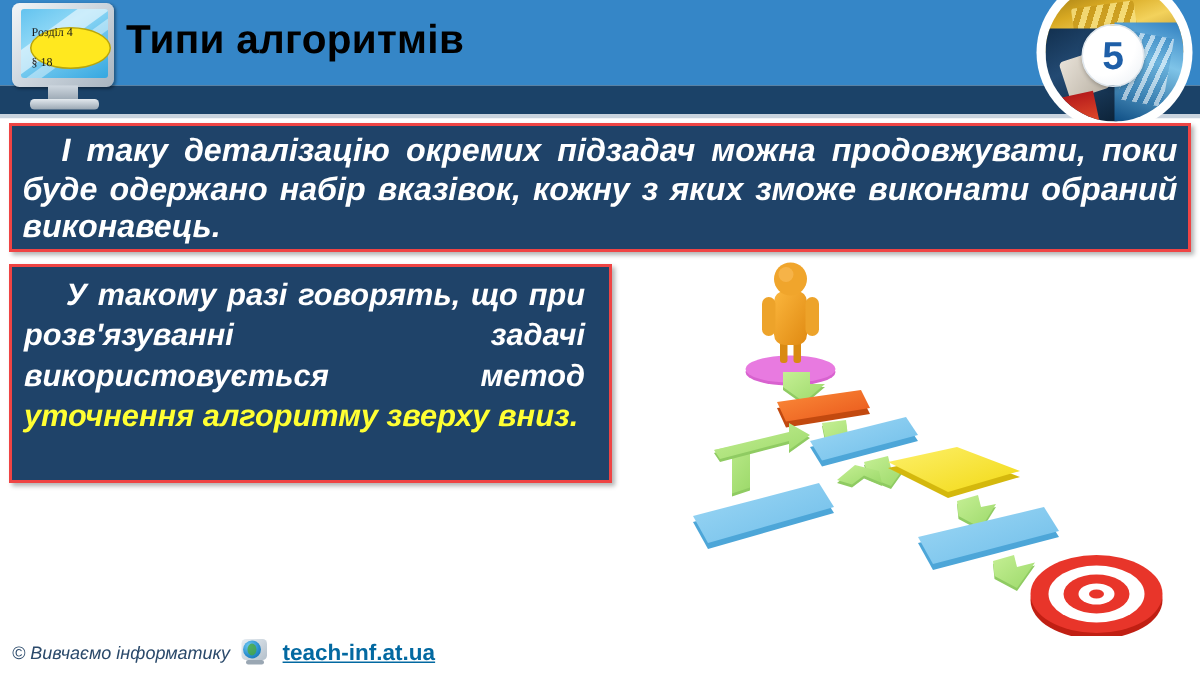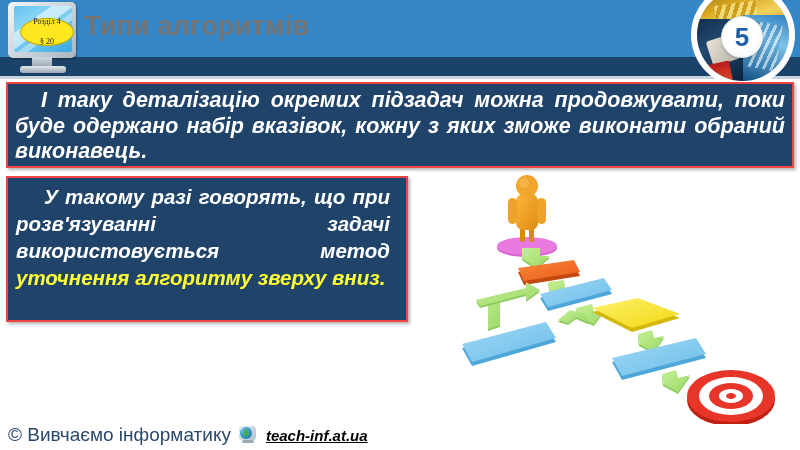--- a/index.html
+++ b/index.html
@@ -36,21 +36,21 @@
     position: absolute; left: 0; top: 79px;
     width: 800px; height: 3px;
     background: #ffffff;
   }
 
   .page-title {
     position: absolute;
     left: 84px; top: 11px;
     font-size: 27px;
     font-weight: bold;
-    color: #737373;
+    color: #000000;
     letter-spacing: 0.2px;
     white-space: nowrap;
   }
 
   
   .monitor-logo {
     position: absolute;
     left: 6px; top: 2px;
     width: 78px; height: 74px;
   }
@@ -94,21 +94,21 @@
     border-radius: 3px;
   }
   .mon-oval {
     position: absolute;
     left: 12px; top: 16px;
     width: 52px; height: 26px;
     background: #ffe81f;
     border: 1px solid #b8a50c;
     border-radius: 50%;
     display: flex; flex-direction: column;
-    align-items: center; justify-content: center;
+    justify-content: center;
     line-height: 1.02;
     gap: 11px;
   }
   .mon-oval span {
     font-family: "Liberation Serif", serif;
     font-size: 8px;
     color: #1a1a1a;
     white-space: nowrap;
   }
 
@@ -232,21 +232,22 @@
   }
 
   
   .footer {
     position: absolute;
     left: 8px; top: 424px;
     display: flex; align-items: center;
     height: 22px;
   }
   .footer-text {
-    font-size: 19px;
+    font-size: 12px;
+    font-style: italic;
     color: #2b4a6b;
     white-space: nowrap;
   }
   .footer-icon {
     position: relative;
     width: 22px; height: 18px;
     margin: 0 5px 0 8px;
   }
   .fi-screen {
     position: absolute; left: 0; top: 0;
@@ -270,22 +271,21 @@
   }
   .fi-base {
     position: absolute; left: 3px; top: 14px;
     width: 12px; height: 3px;
     background: #9aa7b3;
     border-radius: 2px;
   }
   .footer-link {
     font-size: 15px;
     font-weight: bold;
-    font-style: italic;
-    color: #000000;
+    color: #0369a1;
     text-decoration: underline;
     white-space: nowrap;
   }
 </style>
 </head>
 <body>
 
 <div id="slide">
 
   <div class="header-blue"></div>
@@ -294,21 +294,21 @@
   <div class="header-strip2"></div>
 
   <div class="monitor-logo">
     <div class="mon-bezel">
       <div class="mon-screen">
         <div class="mon-glare"></div>
         <div class="mon-glare2"></div>
       </div>
       <div class="mon-oval">
         <span>Розділ 4</span>
-        <span>§ 20</span>
+        <span>§ 18</span>
       </div>
     </div>
     <div class="mon-stand"></div>
     <div class="mon-base"></div>
   </div>
 
   <div class="page-title">Типи алгоритмів</div>
 
   <div class="badge-circle">
     <div class="badge-inner">

